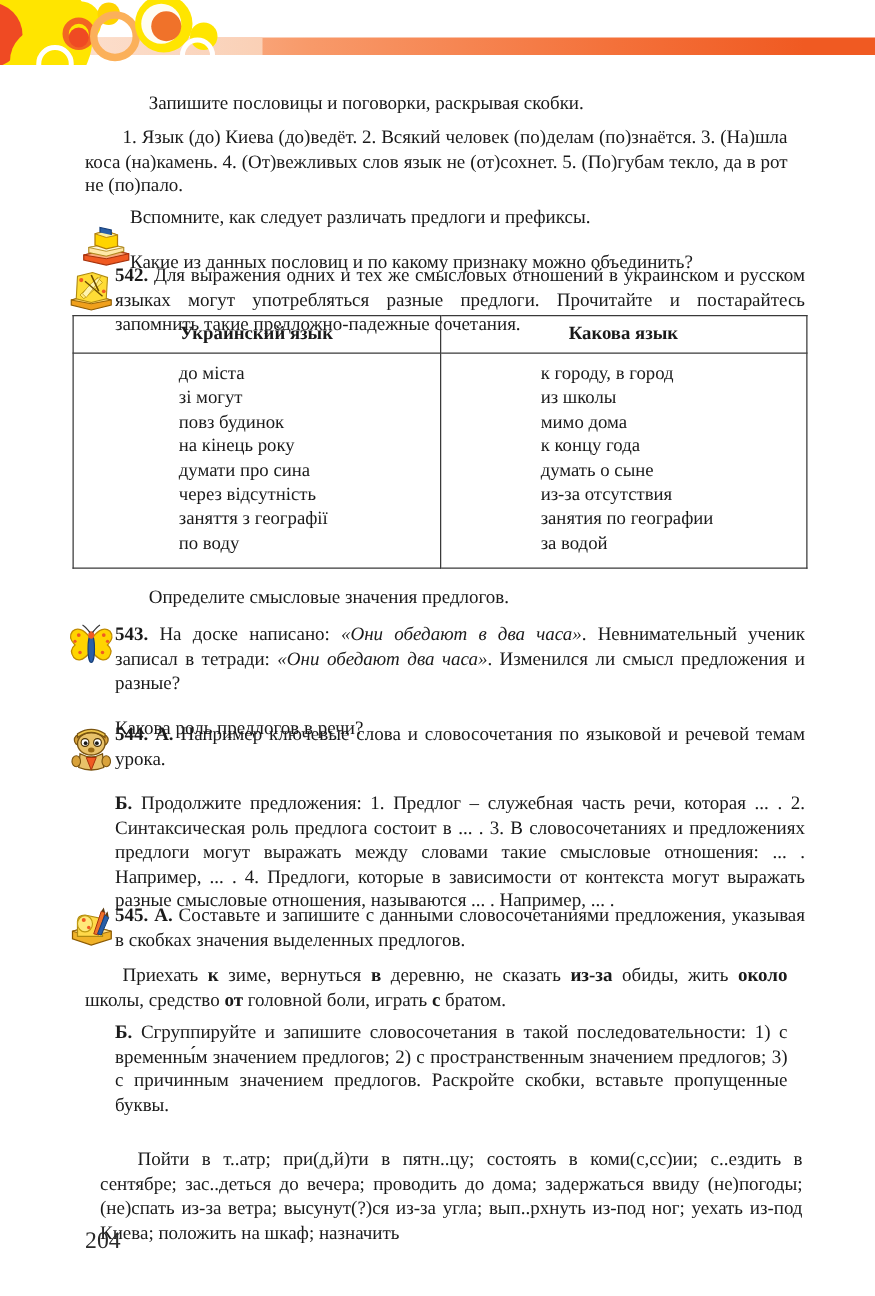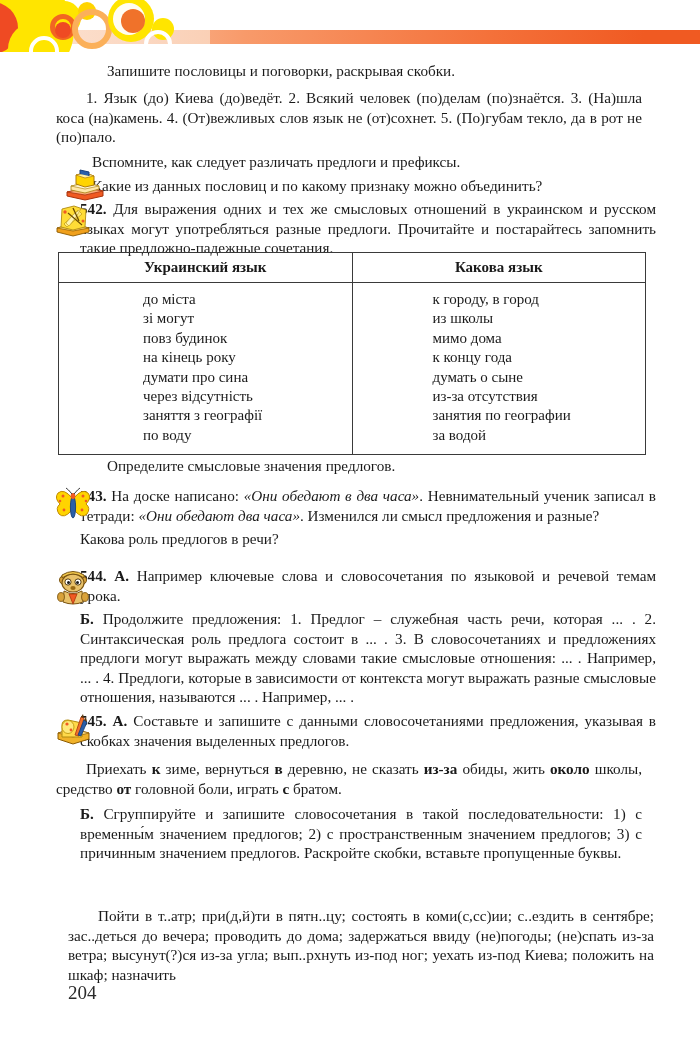--- a/index.html
+++ b/index.html
@@ -46,21 +46,21 @@
   .c-y3   { left:108px; top:-4px; width:46px; height:46px; background:#ffe500; }
   .c-w3   { left:113px; top:3px;  width:32px; height:32px; background:#fffdf2; }
   .c-o3   { left:121px; top:9px;  width:24px; height:24px; background:#f0722a; }
 
   .c-y4   { left:152px; top:18px; width:22px; height:22px; background:#ffe500; }
   .c-w4   { left:144px; top:30px; width:28px; height:28px; background:transparent; border:4px solid #ffffff; }
 
   
   .content { position:absolute; left:0; top:52px; width:700px; }
 
-  p { margin:4px; }
+  p { margin:16px; }
 
   .tx {
     font-size:15.2px;
     line-height:19.5px;
     text-align:justify;
     text-justify:inter-word;
   }
   .tx-left { text-align:left; }
 
   .block { position:absolute; }

